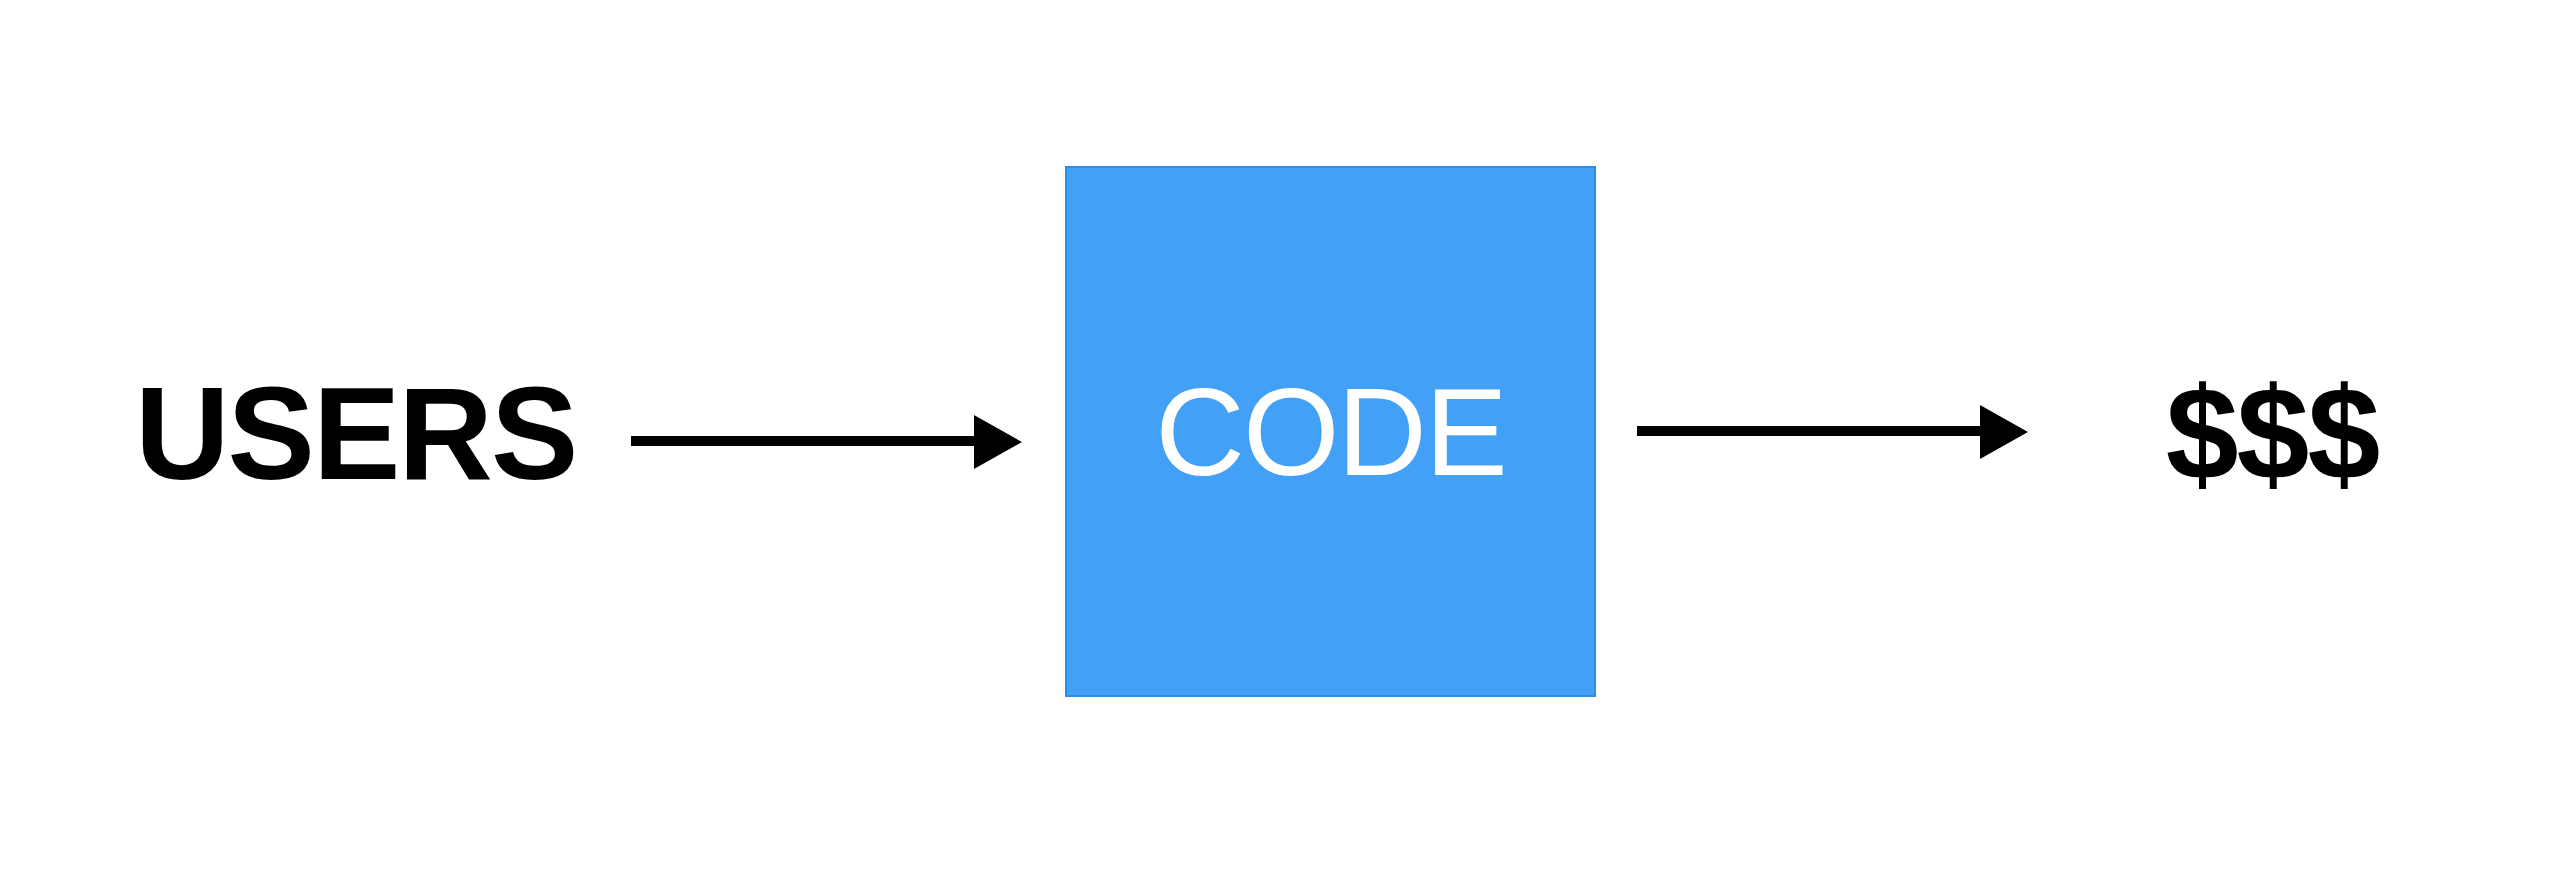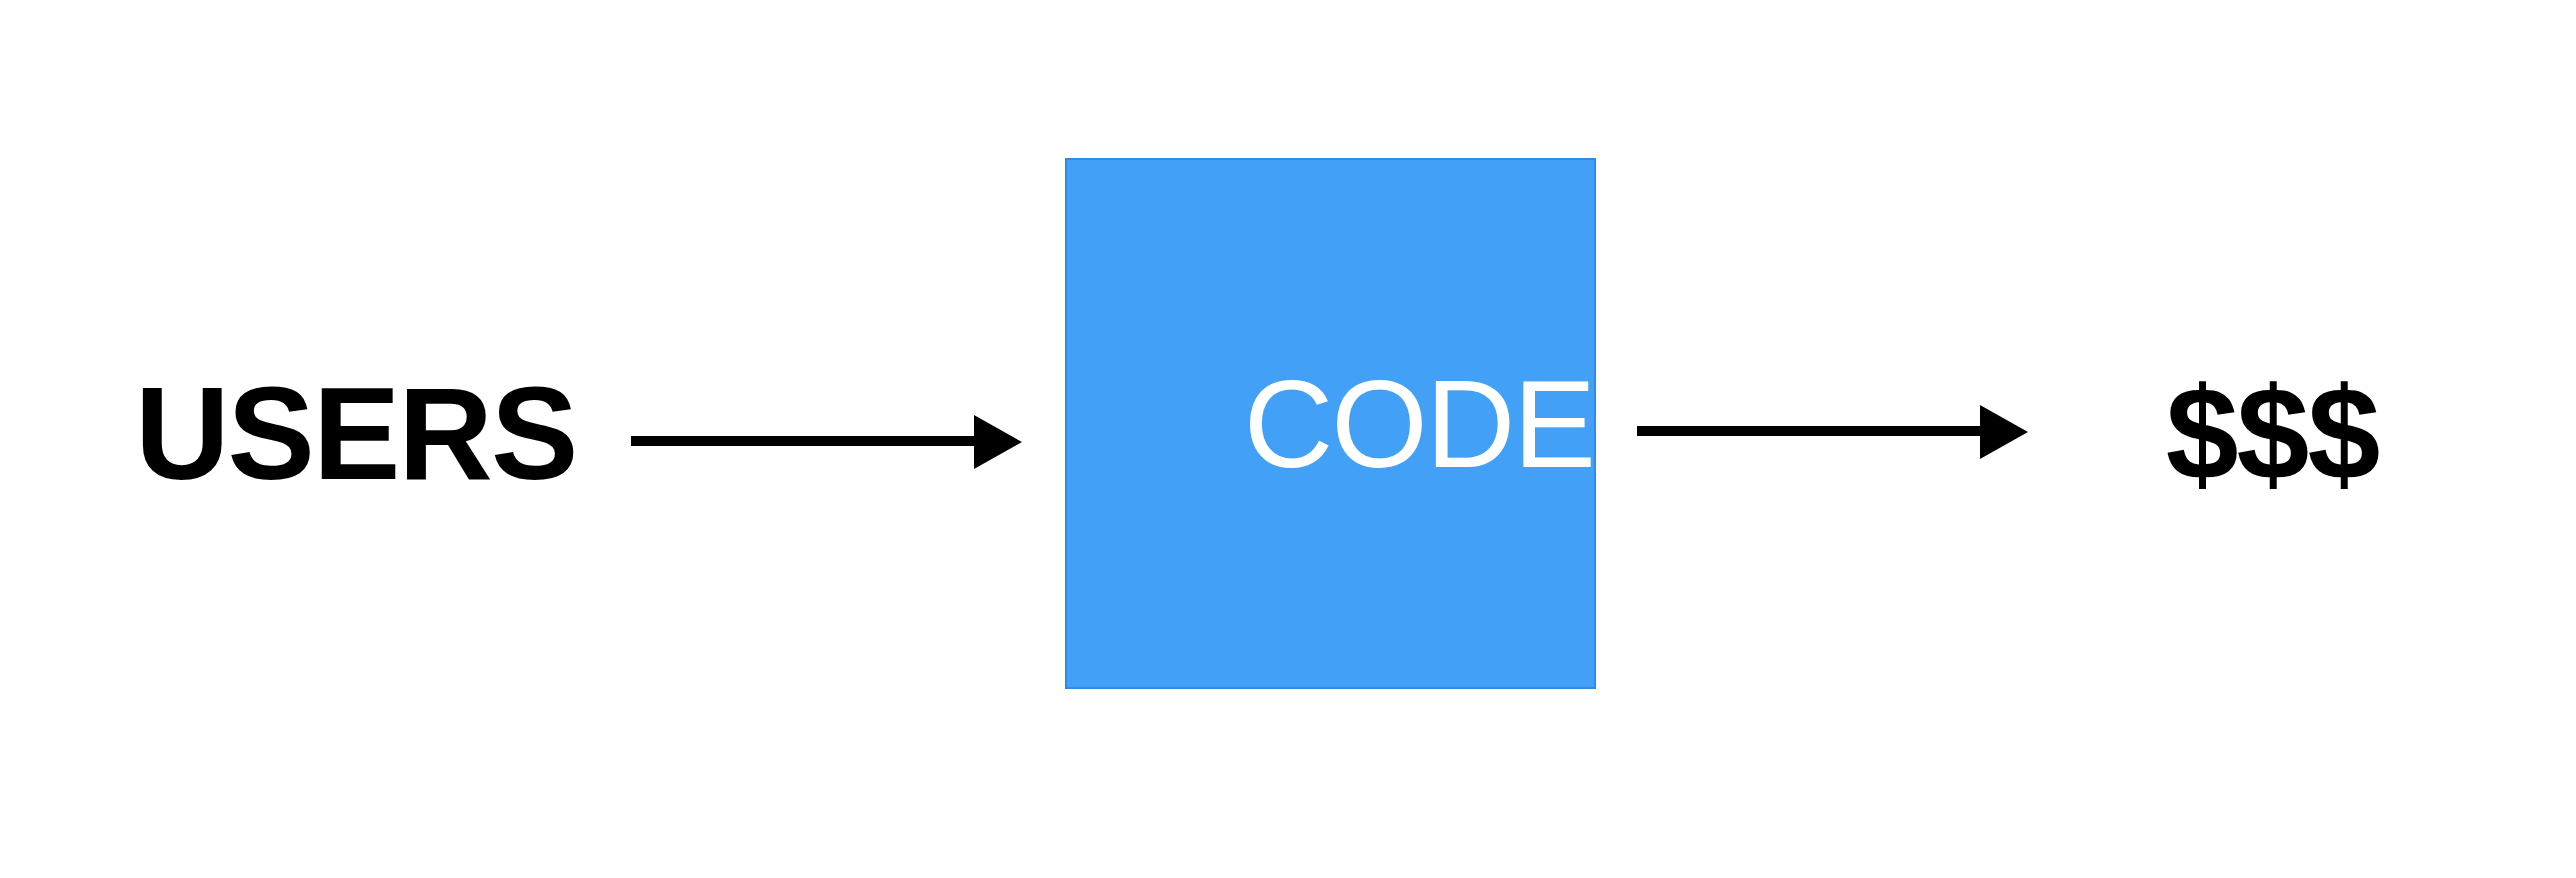--- a/index.html
+++ b/index.html
@@ -32,26 +32,26 @@
   }
   .label-users{
     left:127px; top:366px; width:443px; height:134px;
     justify-content:flex-start;
   }
   .label-money{
     left:2150px; top:366px; width:228px; height:134px;
   }
   .node-code{
     position:absolute;
-    left:1057px; top:158px;
+    left:1057px; top:166px;
     width:531px; height:531px;
     box-sizing:border-box;
     background:var(--node-fill);
     border:2px solid var(--node-border);
-    display:flex; align-items:center; justify-content:flex-end;
+    display:flex; align-items:center; justify-content:center;
   }
   .node-code .node-label{
     color:var(--node-text);
     font-weight:400;
     font-size:124px;
     letter-spacing:-2px;
     white-space:nowrap;
   }
   .arrow-shaft{
     position:absolute;

